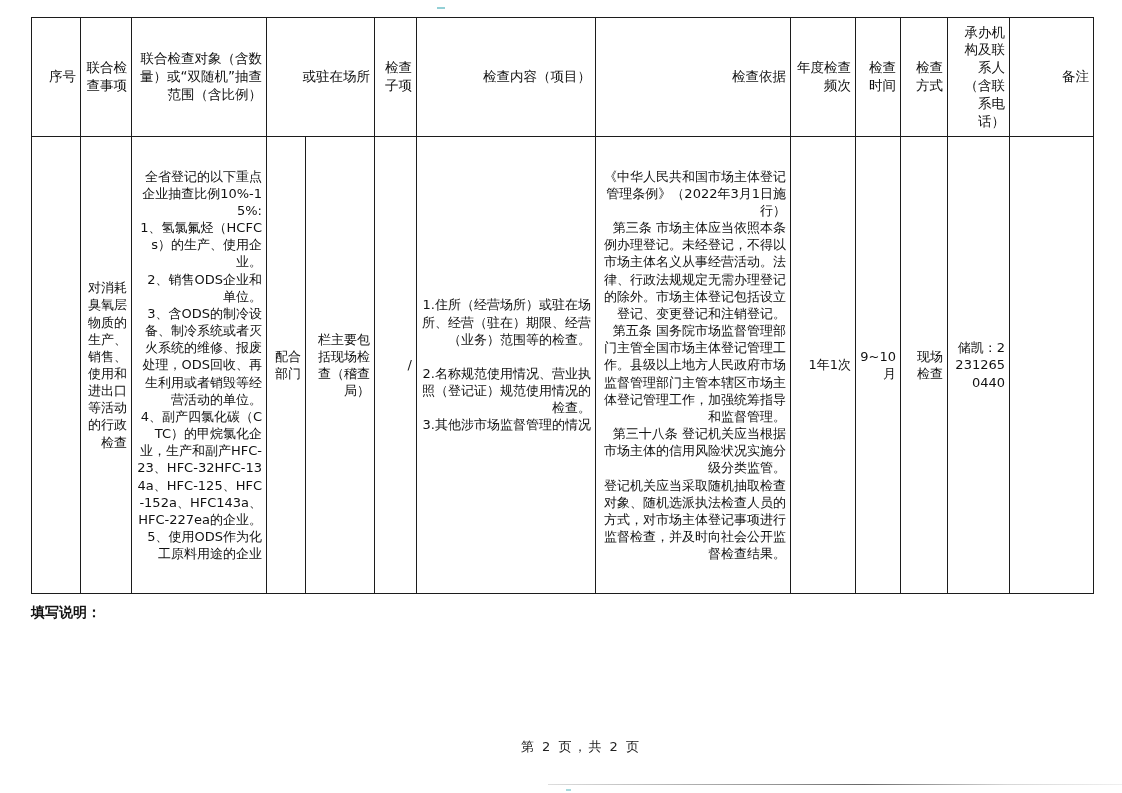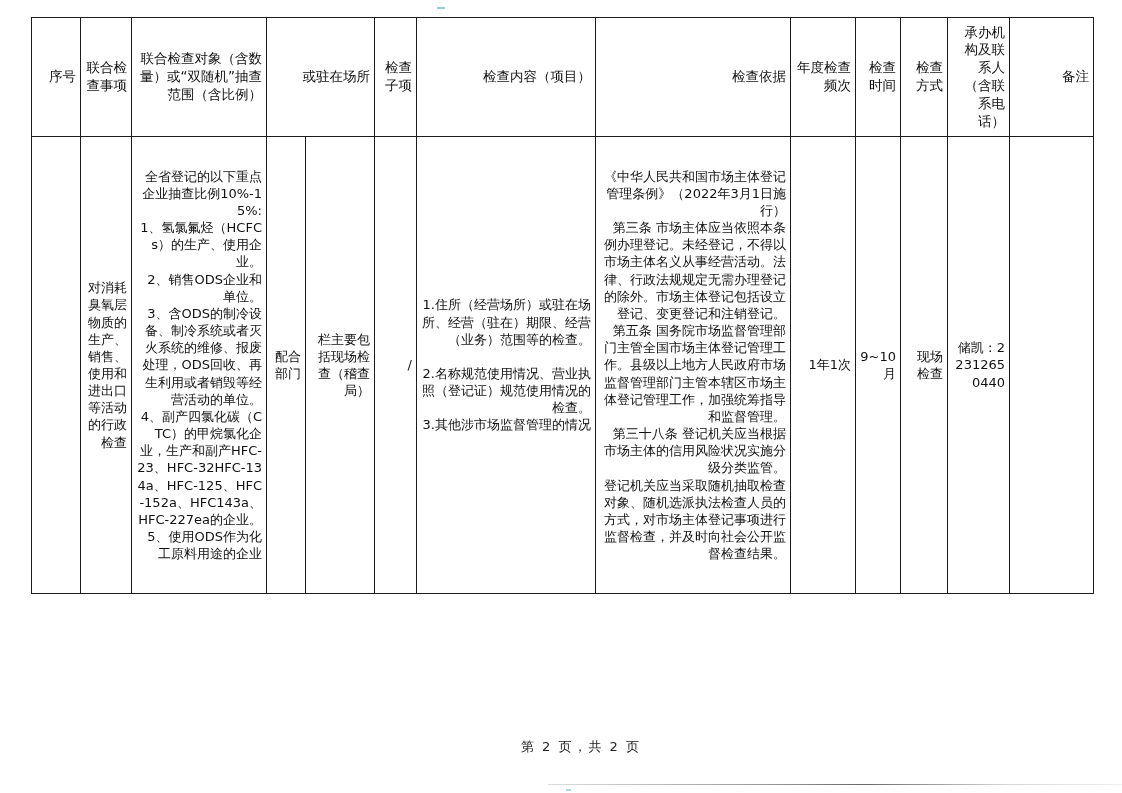--- a/index.html
+++ b/index.html
@@ -157,20 +157,21 @@
       <td>1年1次</td>
       <td>9~10月</td>
       <td>现场检查</td>
       <td>储凯：22312650440</td>
       <td></td>
     </tr>
   </tbody>
     </table>
 
   <div class="notes">
+    <div>填写说明：</div>
   </div>
 
   <div class="page-footer">第 2 页，共 2 页</div>
 
   <div class="scan-line"></div>
   <div class="scan-speck-top"></div>
   <div class="scan-speck-bottom"></div>
 
 </div>
 

